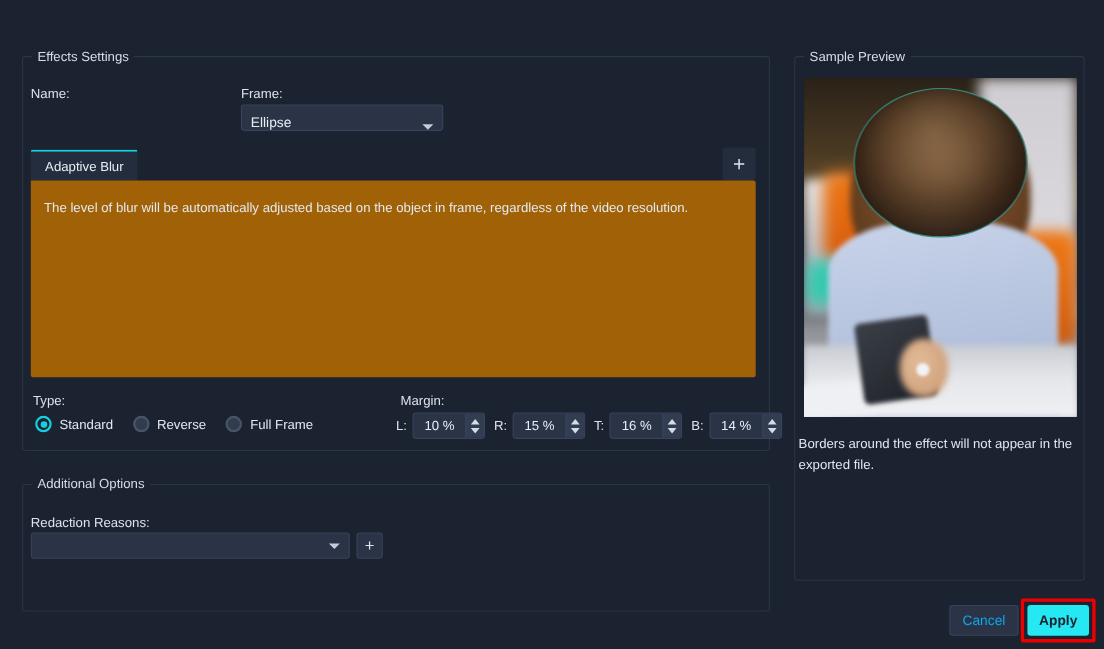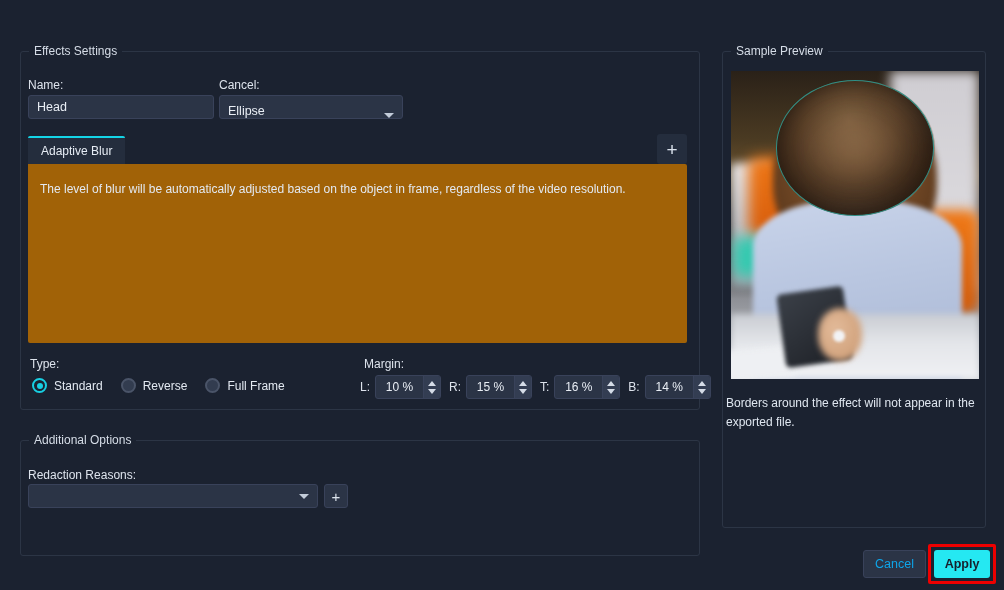--- a/index.html
+++ b/index.html
@@ -278,23 +278,22 @@
 <body>
 
 <div class="dialog">
 
 
   <div class="group" id="effects-group">
     <div class="legend">Effects Settings</div>
   </div>
 
   <div class="field-label" id="name-label">Name:</div>
-  <div class="text-input" id="name-input">Head</div>
-
-  <div class="field-label" id="shape-label">Cancel:</div>
+
+  <div class="field-label" id="shape-label">Frame:</div>
   <div class="select-input" id="shape-select">
     <span>Ellipse</span>
     <span class="caret"></span>
   </div>
 
   <div id="tabstrip">
     <div class="tab">Adaptive Blur</div>
     <div id="tab-add">+</div>
   </div>
   <div id="tab-panel">

